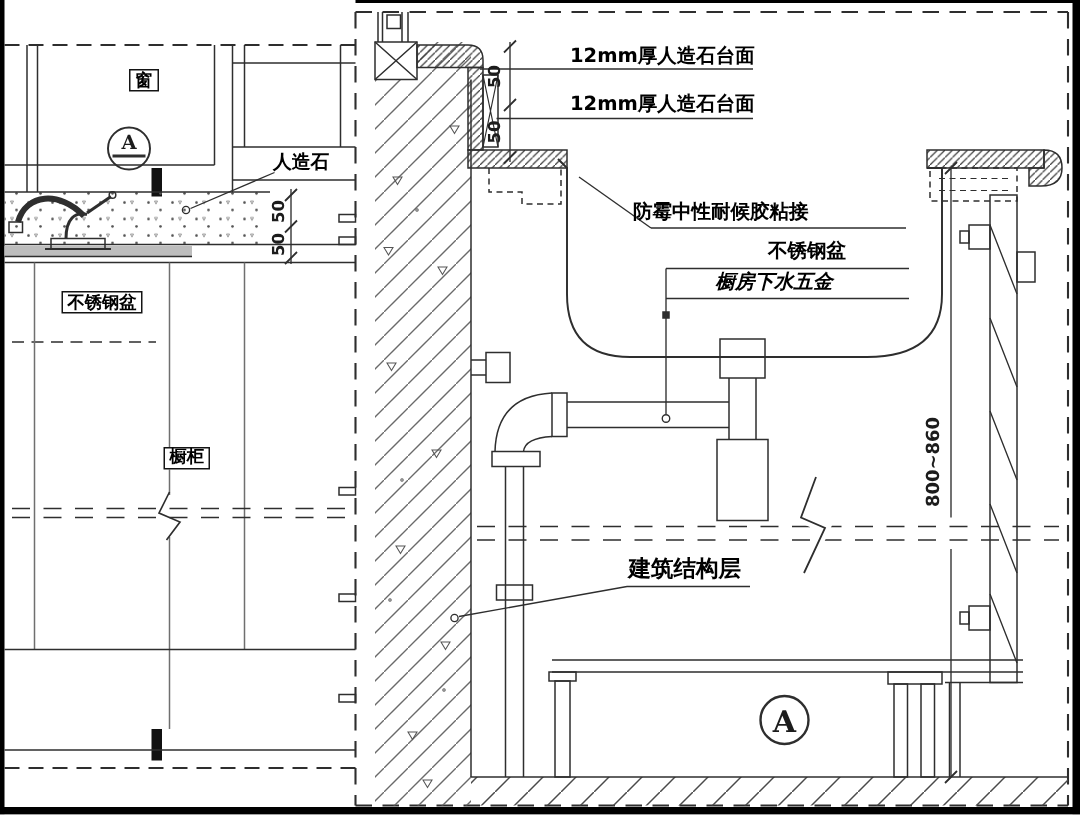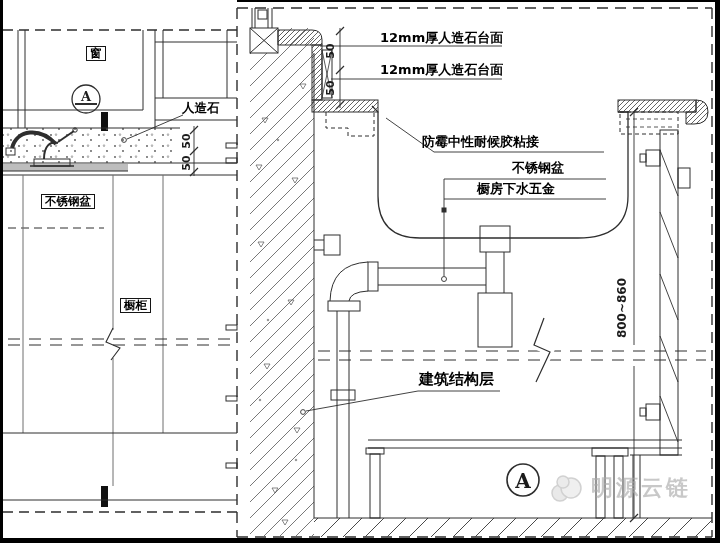--- a/index.html
+++ b/index.html
@@ -224,35 +224,27 @@
       <circle cx="523" cy="480" r="16" stroke-width="1.6"></circle>
     </g>
   </svg>
 
   <div class="lbl boxed" style="left:86px;top:46px;">窗</div>
   <div class="marker-a" style="left:86px;top:96px;font-size:13px;">A</div>
   <div class="lbl" style="left:182px;top:101px;">人造石</div>
   <div class="vtext" style="left:186px;top:141px;">50</div>
   <div class="vtext" style="left:186px;top:163px;">50</div>
   <div class="lbl boxed" style="left:41px;top:194px;">不锈钢盆</div>
-  <div class="lbl boxed" style="left:120px;top:298px;font-family:Liberation Serif, serif;">橱柜</div>
+  <div class="lbl boxed" style="left:109px;top:298px;font-family:Liberation Serif, serif;">橱柜</div>
 
   <div class="lbl" style="left:380px;top:31px;font-size:13px;">12mm厚人造石台面</div>
   <div class="lbl" style="left:380px;top:63px;font-size:13px;">12mm厚人造石台面</div>
   <div class="vtext" style="left:330px;top:51px;">50</div>
   <div class="vtext" style="left:330px;top:88px;">50</div>
   <div class="lbl" style="left:422px;top:135px;font-size:13px;">防霉中性耐候胶粘接</div>
   <div class="lbl" style="left:512px;top:161px;font-size:13px;">不锈钢盆</div>
-  <div class="lbl" style="left:477px;top:182px;font-size:13px;">橱房下水五金</div>
+  <div class="lbl" style="left:477px;top:182px;font-size:13px;font-style:italic;">橱房下水五金</div>
   <div class="lbl" style="left:419px;top:371px;font-size:15px;">建筑结构层</div>
   <div class="vtext" style="left:622px;top:308px;font-size:12px;">800~860</div>
   <div class="marker-a" style="left:523px;top:481px;font-size:20px;">A</div>
 
-  <div class="watermark">
-    <svg width="38" height="32" viewBox="0 0 38 32">
-      <circle cx="12" cy="21" r="8" fill="#dcdcdc" stroke="#b5b5b5" stroke-width="1.5"></circle>
-      <circle cx="23" cy="16" r="10" fill="#e6e6e6" stroke="#b5b5b5" stroke-width="1.5"></circle>
-      <circle cx="15" cy="10" r="6" fill="#e0e0e0" stroke="#b5b5b5" stroke-width="1.5"></circle>
-    </svg>
-    <span class="wm-text">明源云链</span>
-  </div>
 
 </div>
 
 </body></html>

